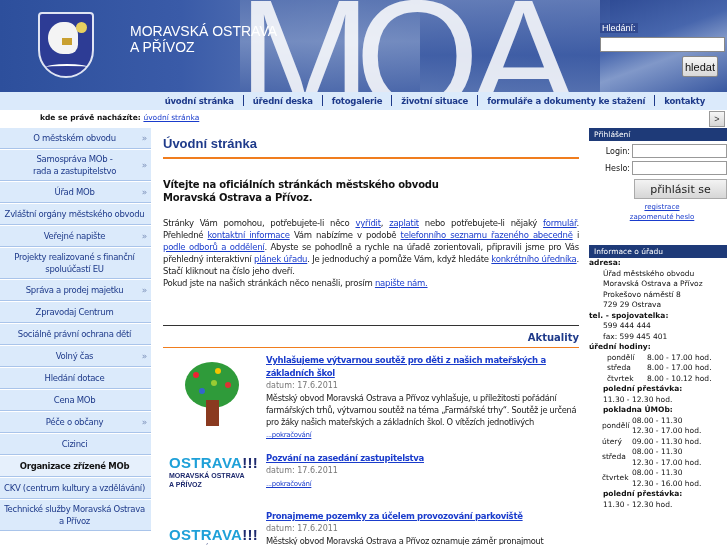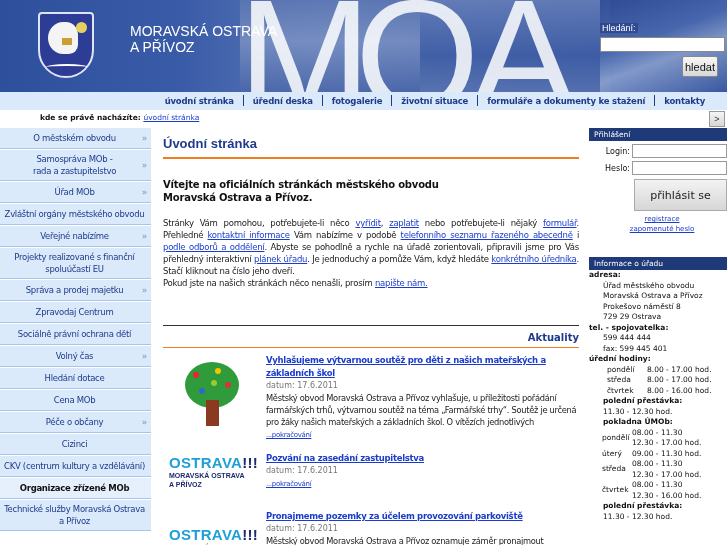--- a/index.html
+++ b/index.html
@@ -67,21 +67,21 @@
   .ostrava .big { color: #1ea0d8; font-weight: bold; font-size: 15px; letter-spacing: .3px; line-height: 17px; }
   .ostrava .big span { color: #1e2a6e; }
   .ostrava .small { color: #1e2a6e; font-weight: bold; font-size: 7px; line-height: 9px; }
 
   
   .right { position: absolute; left: 589px; top: 128px; width: 138px; font-family: "DejaVu Sans", sans-serif; }
   .panel-head { background: #1e3a78; color: #fff; font-size: 7.5px; line-height: 13px; padding-left: 5px; }
   .login-row { position: relative; height: 15px; margin-top: 2px; }
   .login-row label { position: absolute; right: 97px; top: 3px; font-size: 8px; color: #111; }
   .login-row input { position: absolute; left: 43px; top: 0; width: 95px; height: 14px; border: 1px solid #999; }
-  .login-btn { display: block; margin: 3px 0 0 45px; width: 93px; height: 32px; background: linear-gradient(#f3f3f3,#d6d6d6); border: 1px solid #aaa; font-size: 11px; color: #222; font-family: "DejaVu Sans", sans-serif; }
+  .login-btn { display: block; margin: 3px 0 0 45px; width: 93px; height: 20px; background: linear-gradient(#f3f3f3,#d6d6d6); border: 1px solid #aaa; font-size: 11px; color: #222; font-family: "DejaVu Sans", sans-serif; }
   .login-links { text-align: center; font-size: 7px; line-height: 10px; margin-top: 3px; padding-left: 8px; }
   .info { margin-top: 23px; }
   .info-body { font-size: 7.5px; line-height: 10.5px; color: #111; }
   .info-body .lbl { font-weight: bold; }
   .info-body .ind { padding-left: 14px; }
   .info-body .ind2 { padding-left: 18px; }
   .hrs { display: flex; }
   .hrs .d { width: 40px; }
   .pk { display: flex; align-items: center; padding-left: 13px; }
   .pk .d { width: 30px; }
@@ -121,32 +121,32 @@
   <span>kde se právě nacházíte:</span>
   <a href="#">úvodní stránka</a>
 </div>
 <div class="toggle-btn">&gt;</div>
 
 <div class="sidebar">
   <div class="side-item"><span>O městském obvodu</span><span class="arrow">»</span></div>
   <div class="side-item two"><span>Samospráva MOb -<br>rada a zastupitelstvo</span><span class="arrow">»</span></div>
   <div class="side-item"><span>Úřad MOb</span><span class="arrow">»</span></div>
   <div class="side-item"><span>Zvláštní orgány městského obvodu</span></div>
-  <div class="side-item"><span>Veřejné nabízíme</span><span class="arrow">»</span></div>
+  <div class="side-item"><span>Veřejné napište</span><span class="arrow">»</span></div>
   <div class="side-item two"><span>Projekty realizované s finanční spoluúčastí EU</span></div>
   <div class="side-item"><span>Správa a prodej majetku</span><span class="arrow">»</span></div>
   <div class="side-item"><span>Zpravodaj Centrum</span></div>
   <div class="side-item"><span>Sociálně právní ochrana dětí</span></div>
   <div class="side-item"><span>Volný čas</span><span class="arrow">»</span></div>
   <div class="side-item"><span>Hledání dotace</span></div>
   <div class="side-item"><span>Cena MOb</span></div>
   <div class="side-item"><span>Péče o občany</span><span class="arrow">»</span></div>
   <div class="side-item"><span>Cizinci</span></div>
+  <div class="side-item bold"><span>Organizace zřízené MOb</span></div>
   <div class="side-item"><span>CKV (centrum kultury a vzdělávání)</span></div>
-  <div class="side-item bold"><span>Organizace zřízené MOb</span></div>
   <div class="side-item two"><span>Technické služby Moravská Ostrava a Přívoz</span></div>
 
 </div>
 
 <div class="main">
   <h1 class="page-title">Úvodní stránka</h1>
   <div class="title-rule"></div>
   <div class="welcome">
     <div>Vítejte na oficiálních stránkách městského obvodu</div>
     <div>Moravská Ostrava a Přívoz.</div>
@@ -240,21 +240,21 @@
       <div class="hrs ind2">
           <span class="d">pondělí</span>
           <span>8.00 - 17.00 hod.</span>
         </div>
       <div class="hrs ind2">
           <span class="d">středa</span>
           <span>8.00 - 17.00 hod.</span>
         </div>
       <div class="hrs ind2">
           <span class="d">čtvrtek</span>
-          <span>8.00 - 16.00 hod.</span>
+          <span>8.00 - 10.12 hod.</span>
         </div>
       <div class="lbl ind">polední přestávka:</div>
       <div class="ind">11.30 - 12.30 hod.</div>
       <div class="lbl ind">pokladna ÚMOb:</div>
       <div class="pk">
           <span class="d">pondělí</span>
           <span>
             <span style="display:block">08.00 - 11.30</span>
             <span style="display:block">12.30 - 17.00 hod.</span>
           </span>

